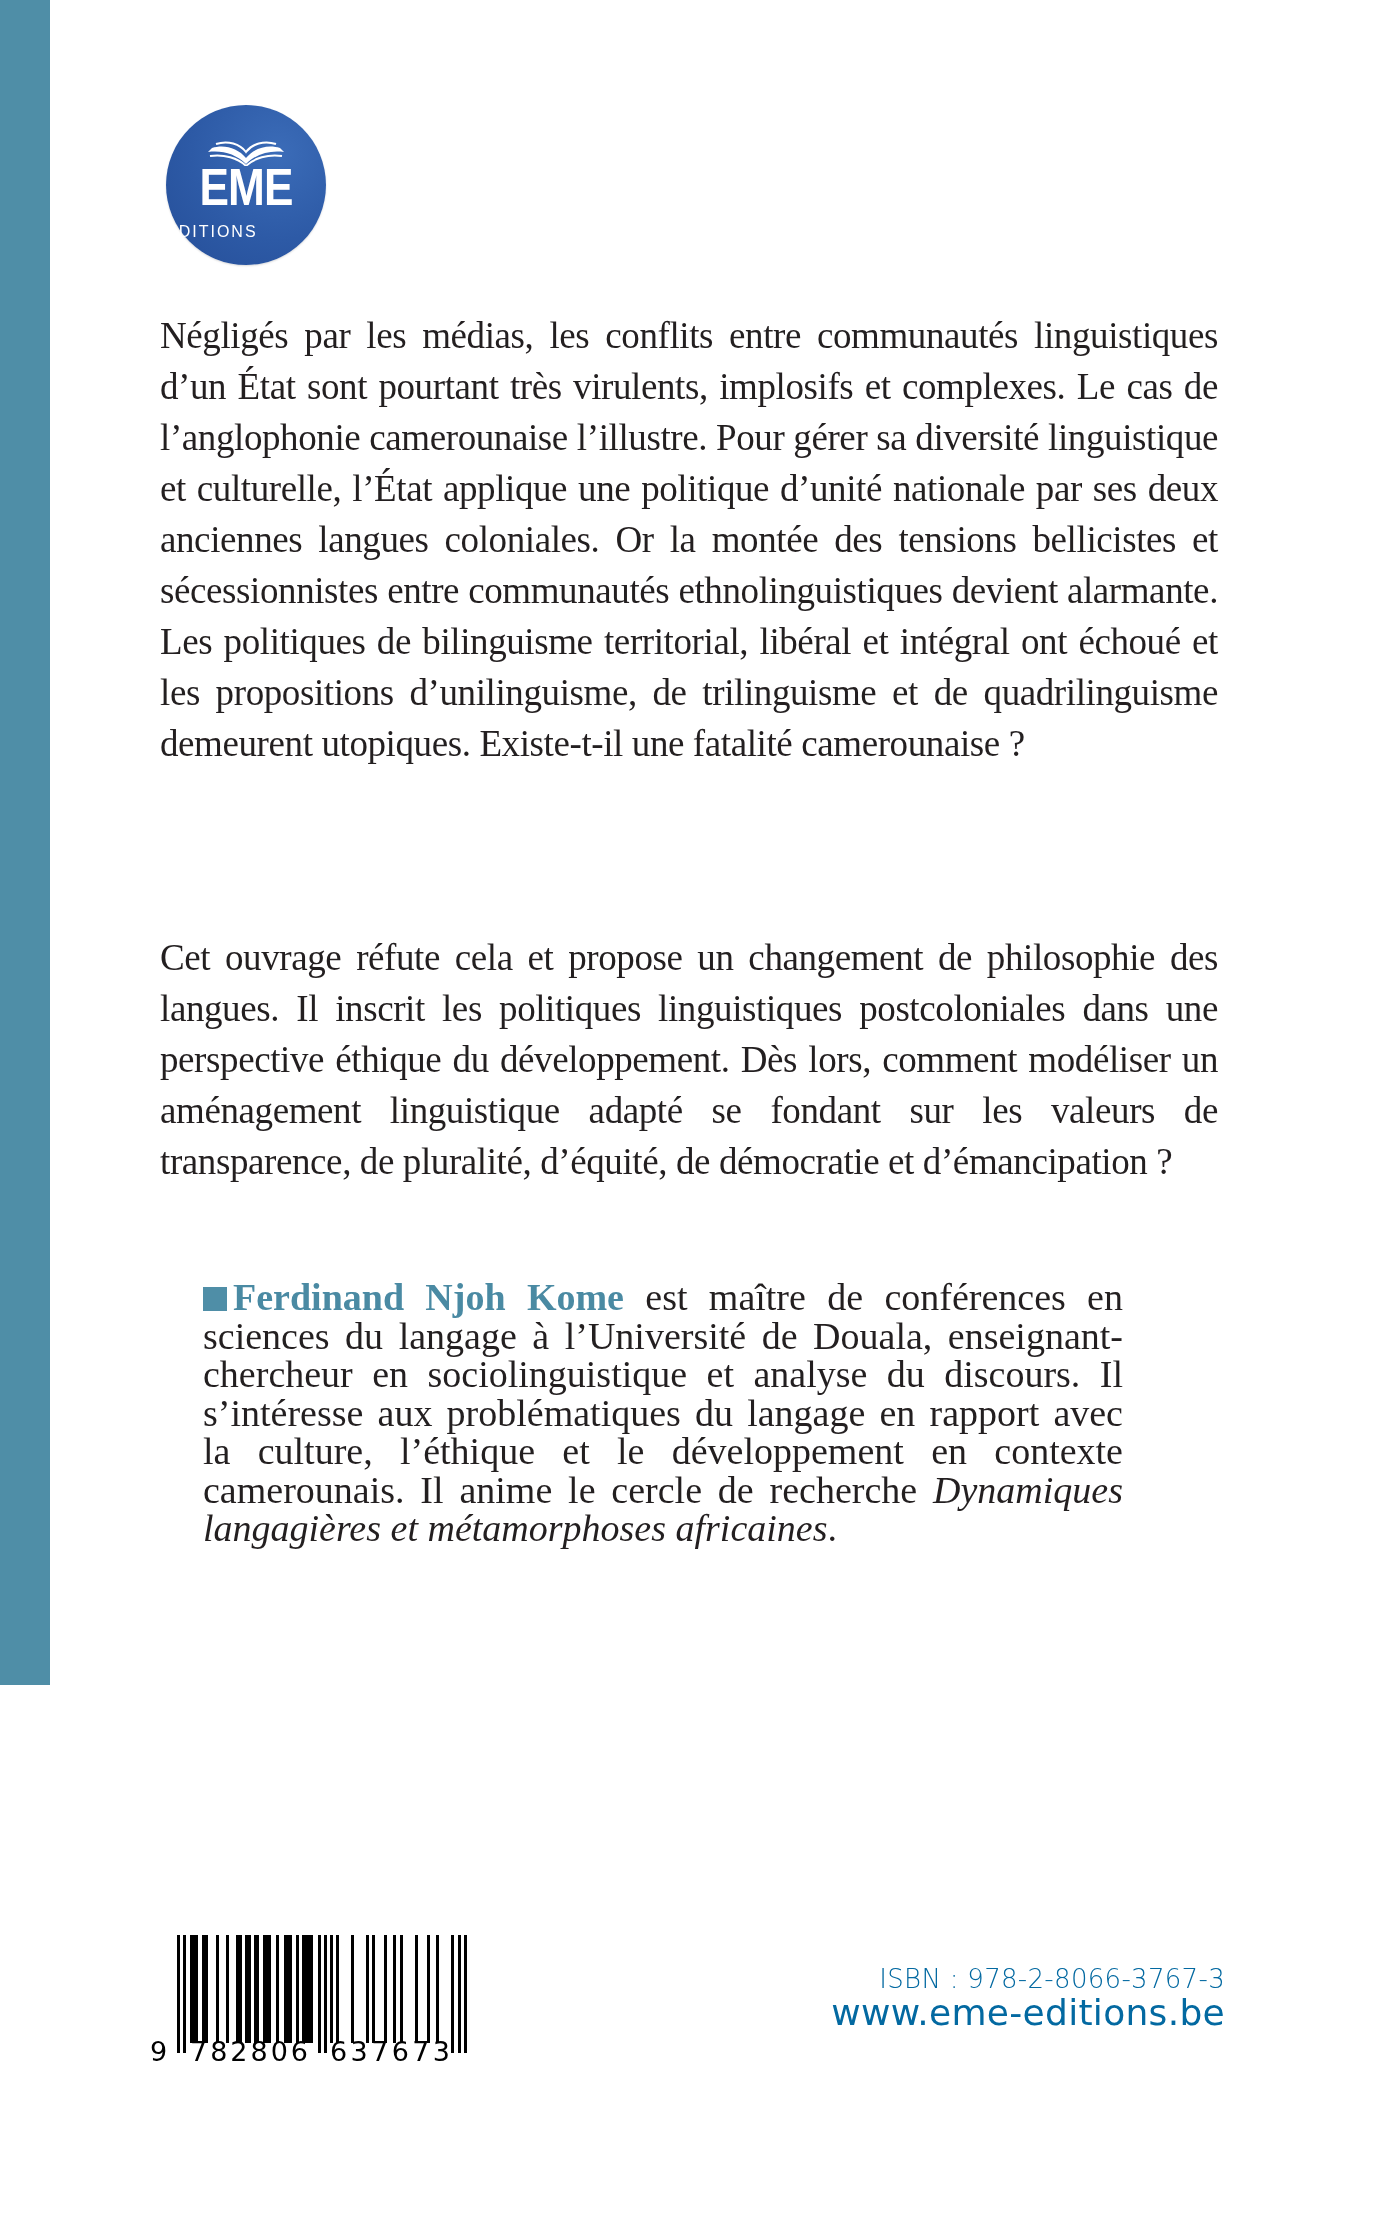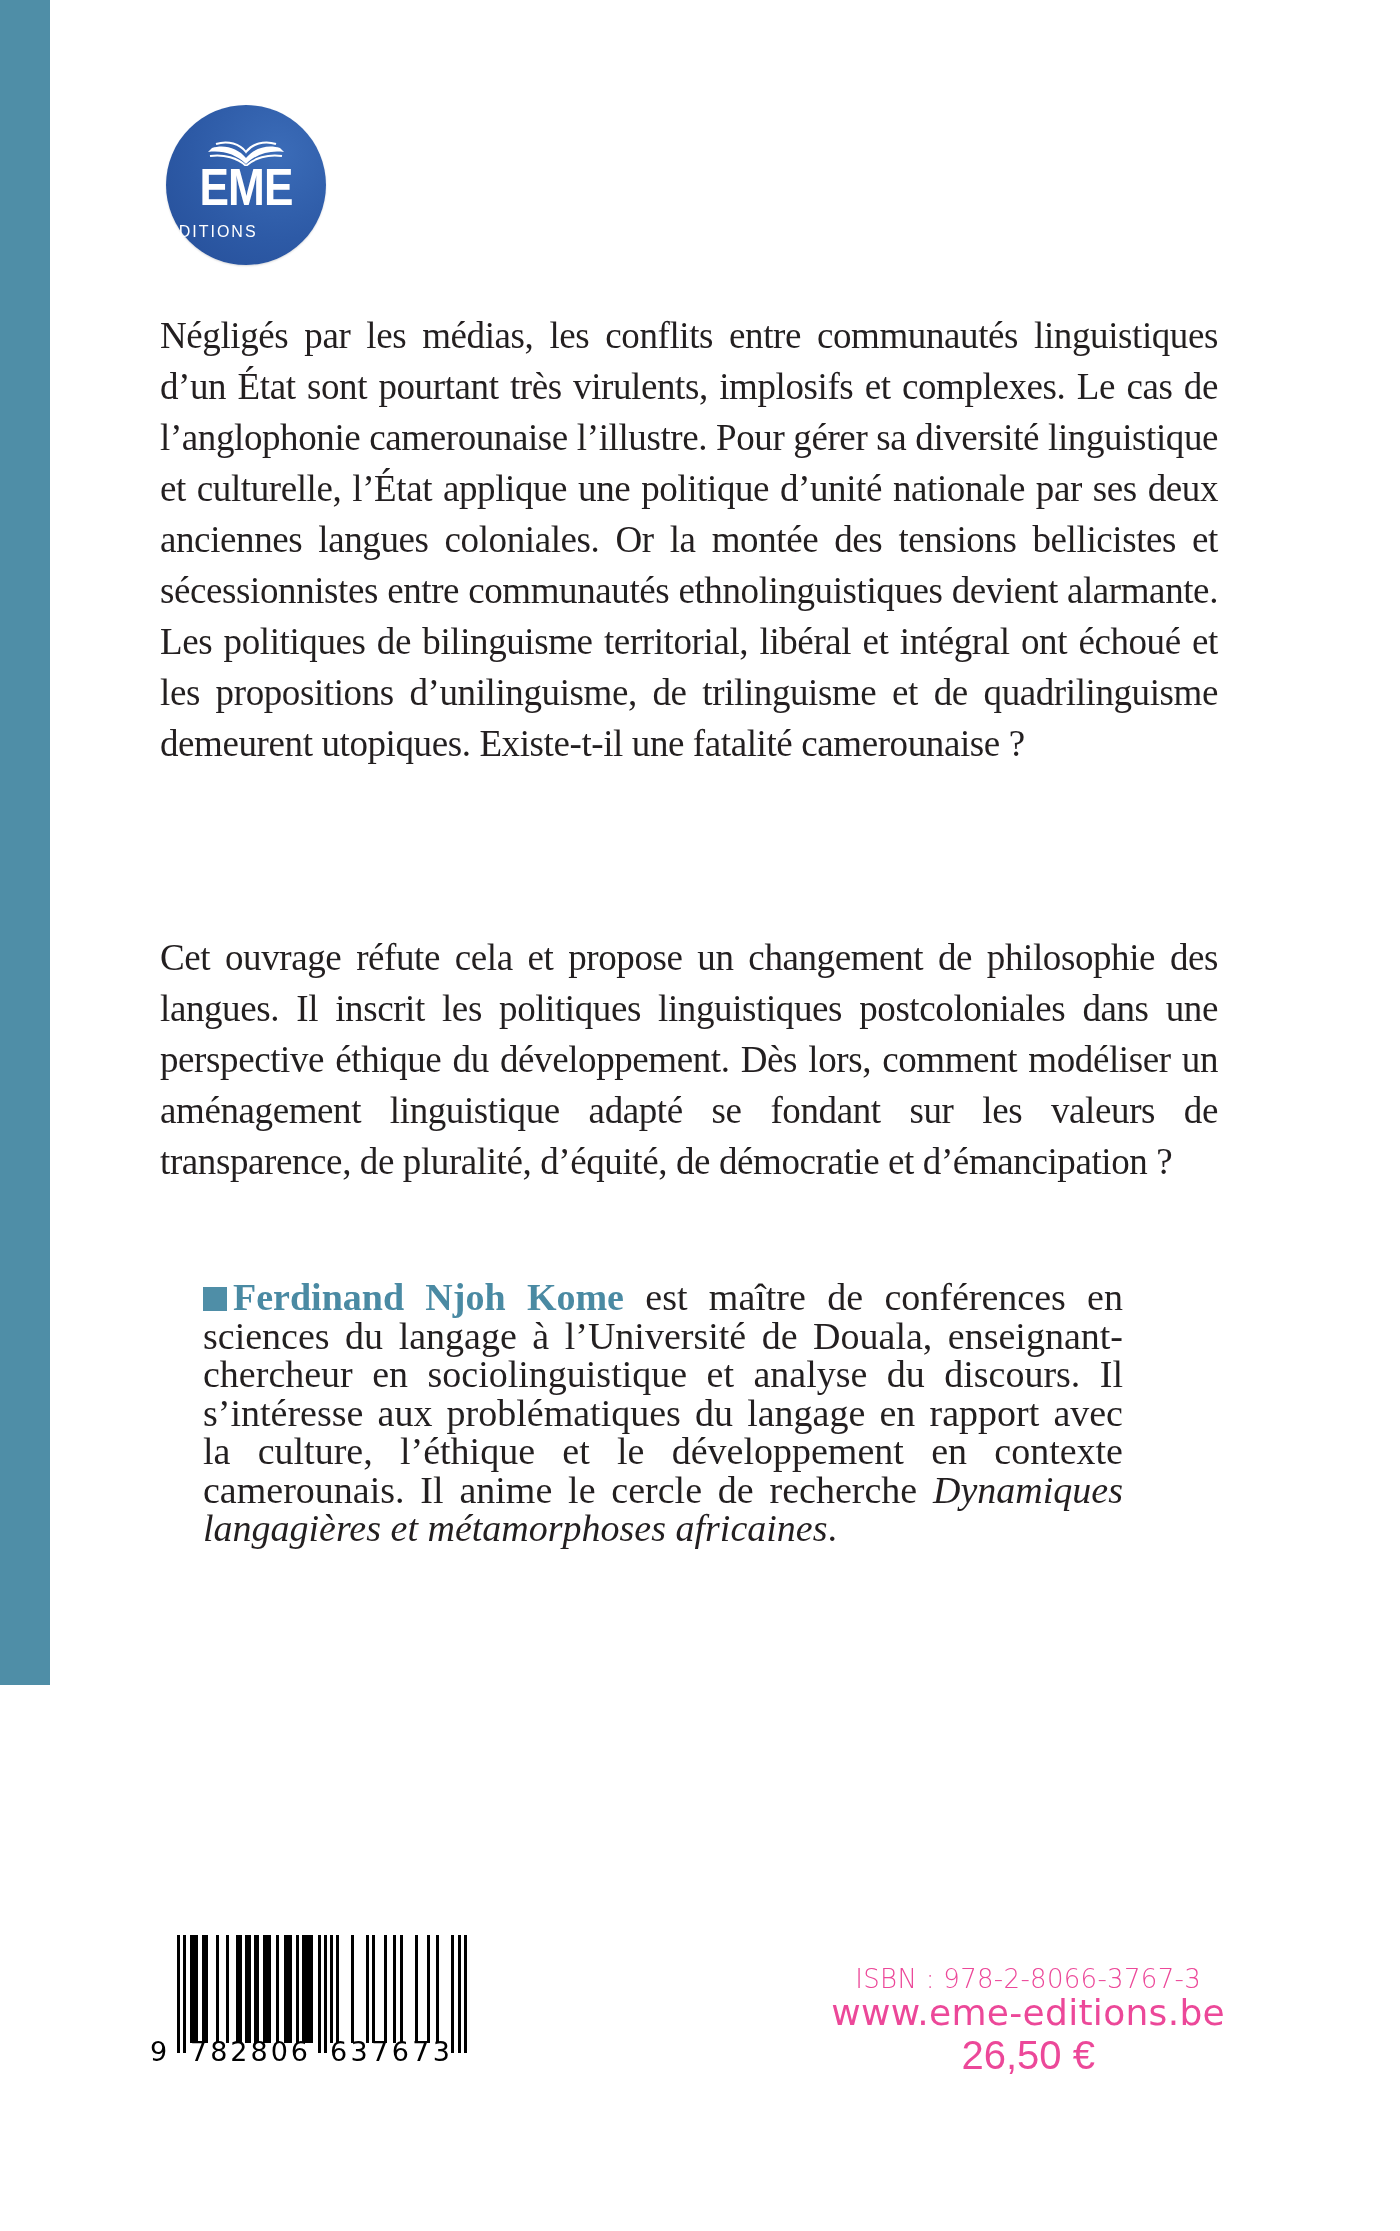--- a/index.html
+++ b/index.html
@@ -94,23 +94,23 @@
       left: 150px;
       top: 1925px;
       width: 330px;
       height: 140px;
     }
     .barcode svg { display: block; }
     .meta {
       position: absolute;
       right: 175px;
       top: 1962px;
-      text-align: center;
+      text-align: right;
       font-family: "DejaVu Sans", "Liberation Sans", sans-serif;
-      color: #ec4899;
+      color: #0369a1;
     }
     .isbn { font-size: 26px; line-height: 34px; font-weight: 300; letter-spacing: 0.3px; }
     .website { font-size: 36px; line-height: 34px; letter-spacing: 0.3px; }
     .price {
       font-family: "Liberation Sans", "DejaVu Sans", sans-serif;
       font-size: 40px; line-height: 46px; margin-top: 2px;
     }
   </style>
 </head>
 <body>
@@ -176,14 +176,13 @@
       </g>
     <text x="0" y="136" font-family="DejaVu Sans, sans-serif" font-size="27" fill="#000">9</text>
     <text x="40" y="136" font-family="DejaVu Sans, sans-serif" font-size="27" fill="#000" textLength="118">782806</text>
     <text x="180" y="136" font-family="DejaVu Sans, sans-serif" font-size="27" fill="#000" textLength="120">637673</text>
   </svg>
 </div>
 
 <div class="meta">
   <div class="isbn">ISBN : 978-2-8066-3767-3</div>
   <div class="website">www.eme-editions.be</div>
-  <div class="price">26,50 €</div>
 </div>
 
 </body></html>

